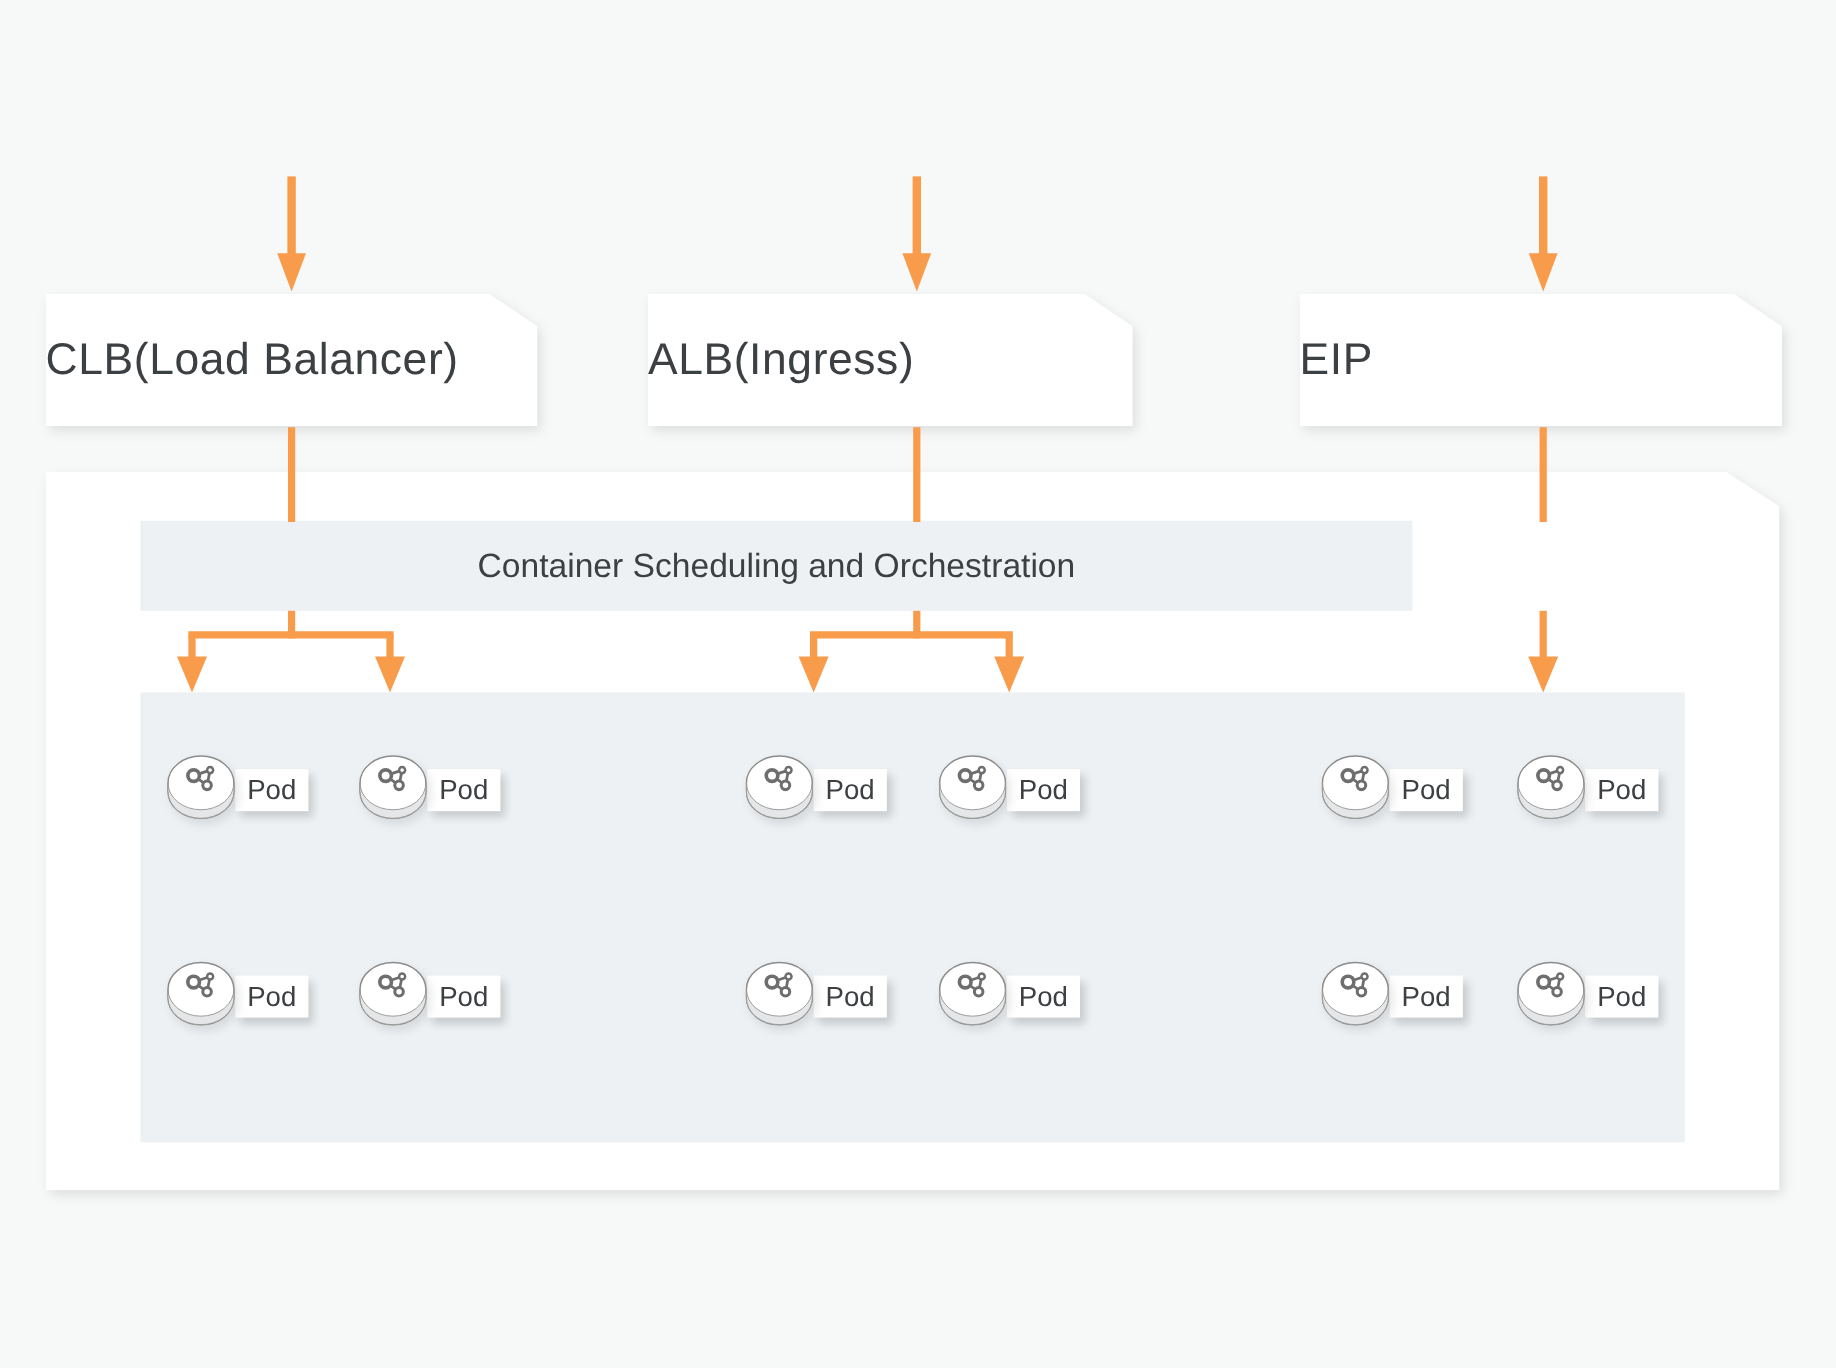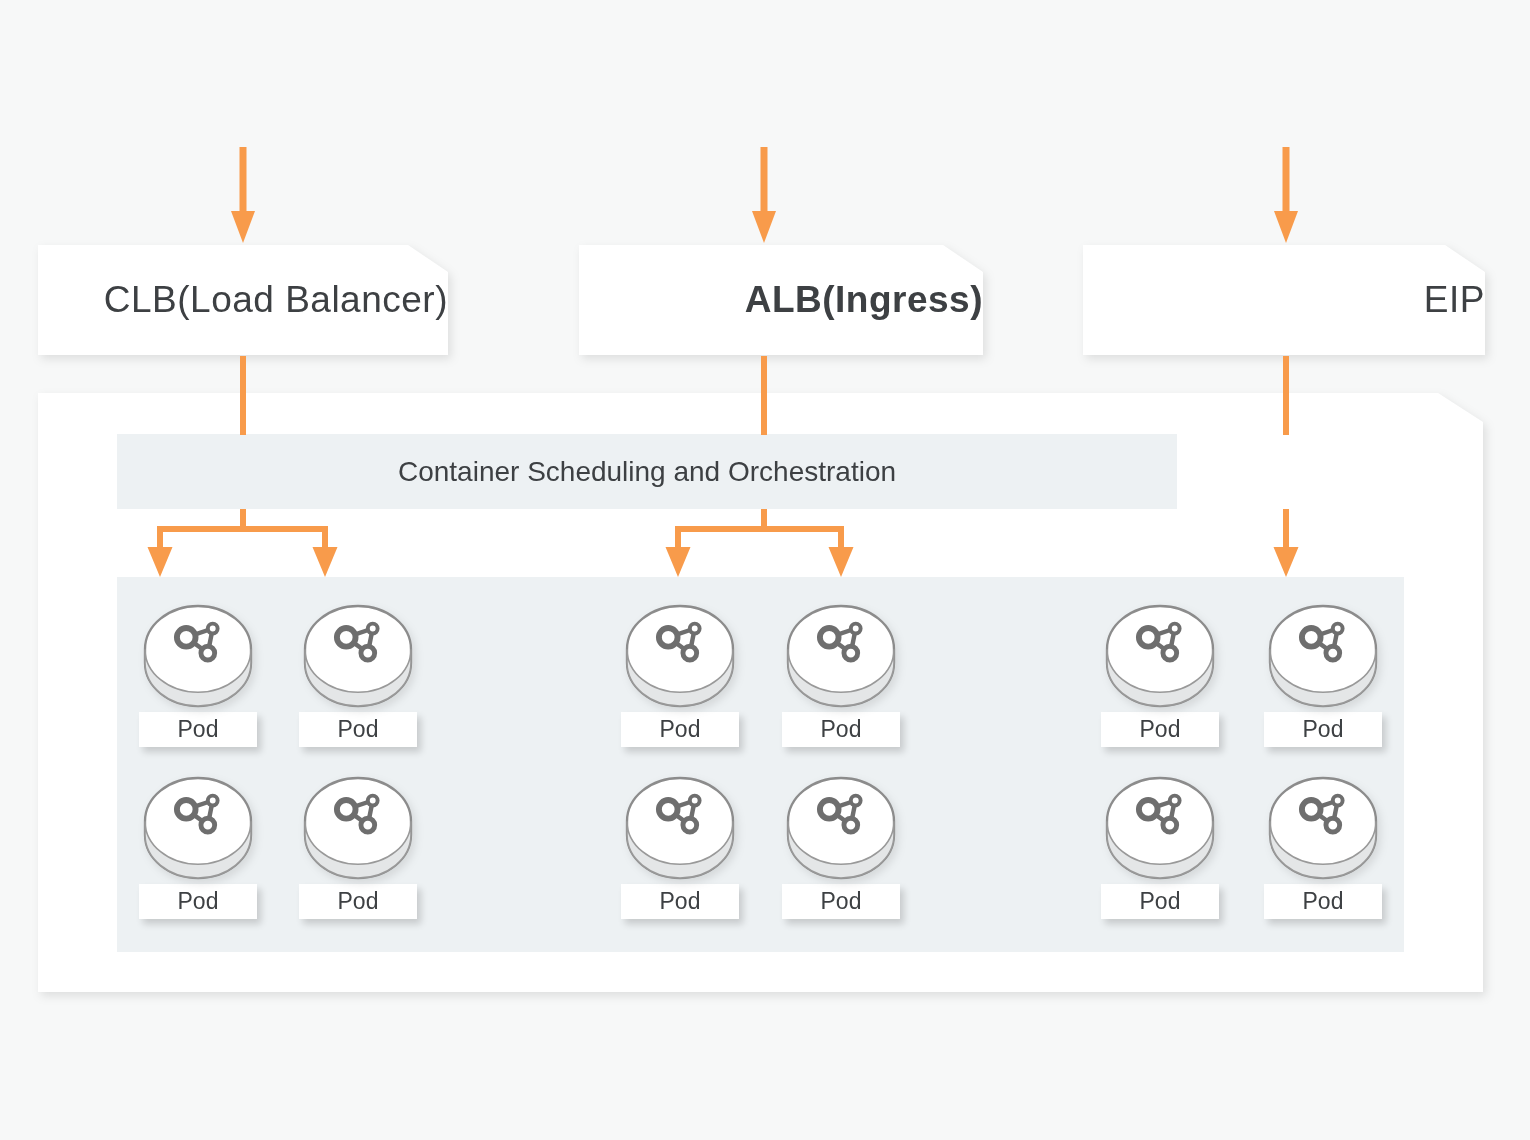--- a/index.html
+++ b/index.html
@@ -13,41 +13,41 @@
   }
   *{margin:0;padding:0;box-sizing:border-box;}
   html,body{background:var(--page_bg);}
   body{font-family:"Liberation Sans","DejaVu Sans",sans-serif;color:var(--text);}
   .stage{position:relative;width:1530px;height:1140px;background:var(--page_bg);overflow:hidden;}
 
   
   .shadow-wrap{position:absolute;filter:drop-shadow(3px 4px 5px rgba(0,0,0,0.10));}
   .notched{width:100%;height:100%;background:var(--surface);
     clip-path:polygon(0 0, calc(100% - 40px) 0, 100% 27px, 100% 100%, 0 100%);}
-  .top-node{display:flex;align-items:center;justify-content:flex-end;
+  .top-node{display:flex;align-items:center;justify-content:flex-start;
     font-size:37px;letter-spacing:0.5px;color:var(--text);}
 
   .cluster-clip{clip-path:polygon(0 0, calc(100% - 45px) 0, 100% 29px, 100% 100%, 0 100%);}
 
   
   .banner{position:absolute;left:79px;top:41px;width:1060px;height:75px;
     background:var(--panel);display:flex;align-items:center;justify-content:center;
     font-size:28px;color:var(--text);}
   .pods-panel{position:absolute;left:79px;top:184px;width:1287px;height:375px;
     background:var(--panel);}
 
   
   svg.connectors{position:absolute;left:0;top:0;z-index:6;pointer-events:none;}
   .a-line{stroke:var(--arrow);fill:none;stroke-width:6;}
   .a-line-thick{stroke:var(--arrow);fill:none;stroke-width:7;}
   .a-line-sq{stroke:var(--arrow);fill:none;stroke-width:6;stroke-linecap:square;}
   .a-head{fill:var(--arrow);stroke:none;}
 
   
-  .pod{position:absolute;width:118px;display:flex;flex-direction:column;align-items:center;z-index:4;}
+  .pod{position:absolute;width:118px;display:flex;flex-direction:row;align-items:center;z-index:4;}
   .pod svg.cyl{width:110px;height:104px;filter:drop-shadow(3px 4px 4px rgba(0,0,0,0.10));}
   .pod-label{margin-top:4px;width:118px;height:35px;background:var(--surface);
     box-shadow:4px 5px 7px rgba(0,0,0,0.16);
     display:flex;align-items:center;justify-content:center;
     font-size:23px;color:var(--text);}
   .defs-hidden{position:absolute;width:0;height:0;overflow:hidden;}
 </style>
 </head>
 <body>
 
@@ -73,21 +73,21 @@
       </div>
       <div class="pods-panel"></div>
     </div>
   </div>
 
   <div class="shadow-wrap" style="left:38px;top:245px;width:410px;height:110px;">
     <div class="notched top-node">
       <span>CLB(Load Balancer)</span>
     </div>
   </div>
-  <div class="shadow-wrap" style="left:579px;top:245px;width:404px;height:110px;font-weight:bold;">
+  <div class="shadow-wrap" style="left:540px;top:245px;width:404px;height:110px;">
     <div class="notched top-node">
       <span>ALB(Ingress)</span>
     </div>
   </div>
   <div class="shadow-wrap" style="left:1083px;top:245px;width:402px;height:110px;">
     <div class="notched top-node">
       <span>EIP</span>
     </div>
   </div>
 

